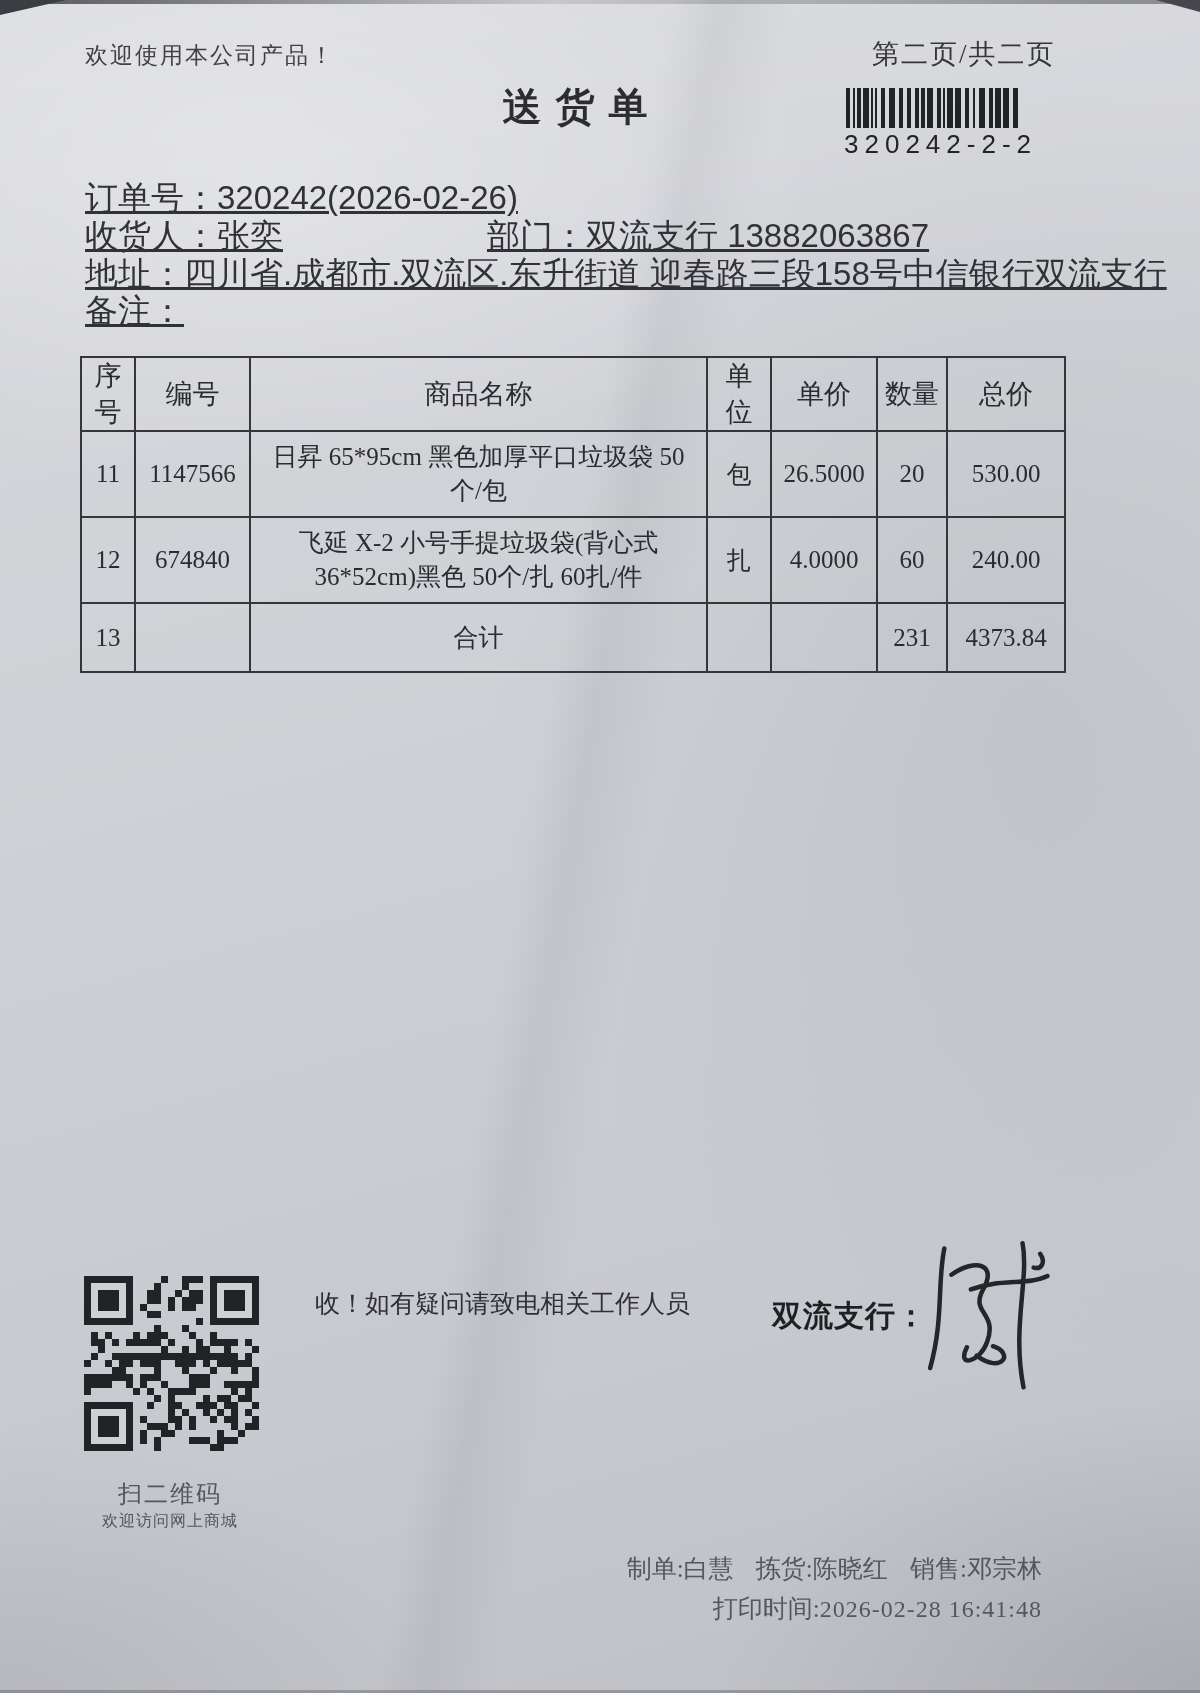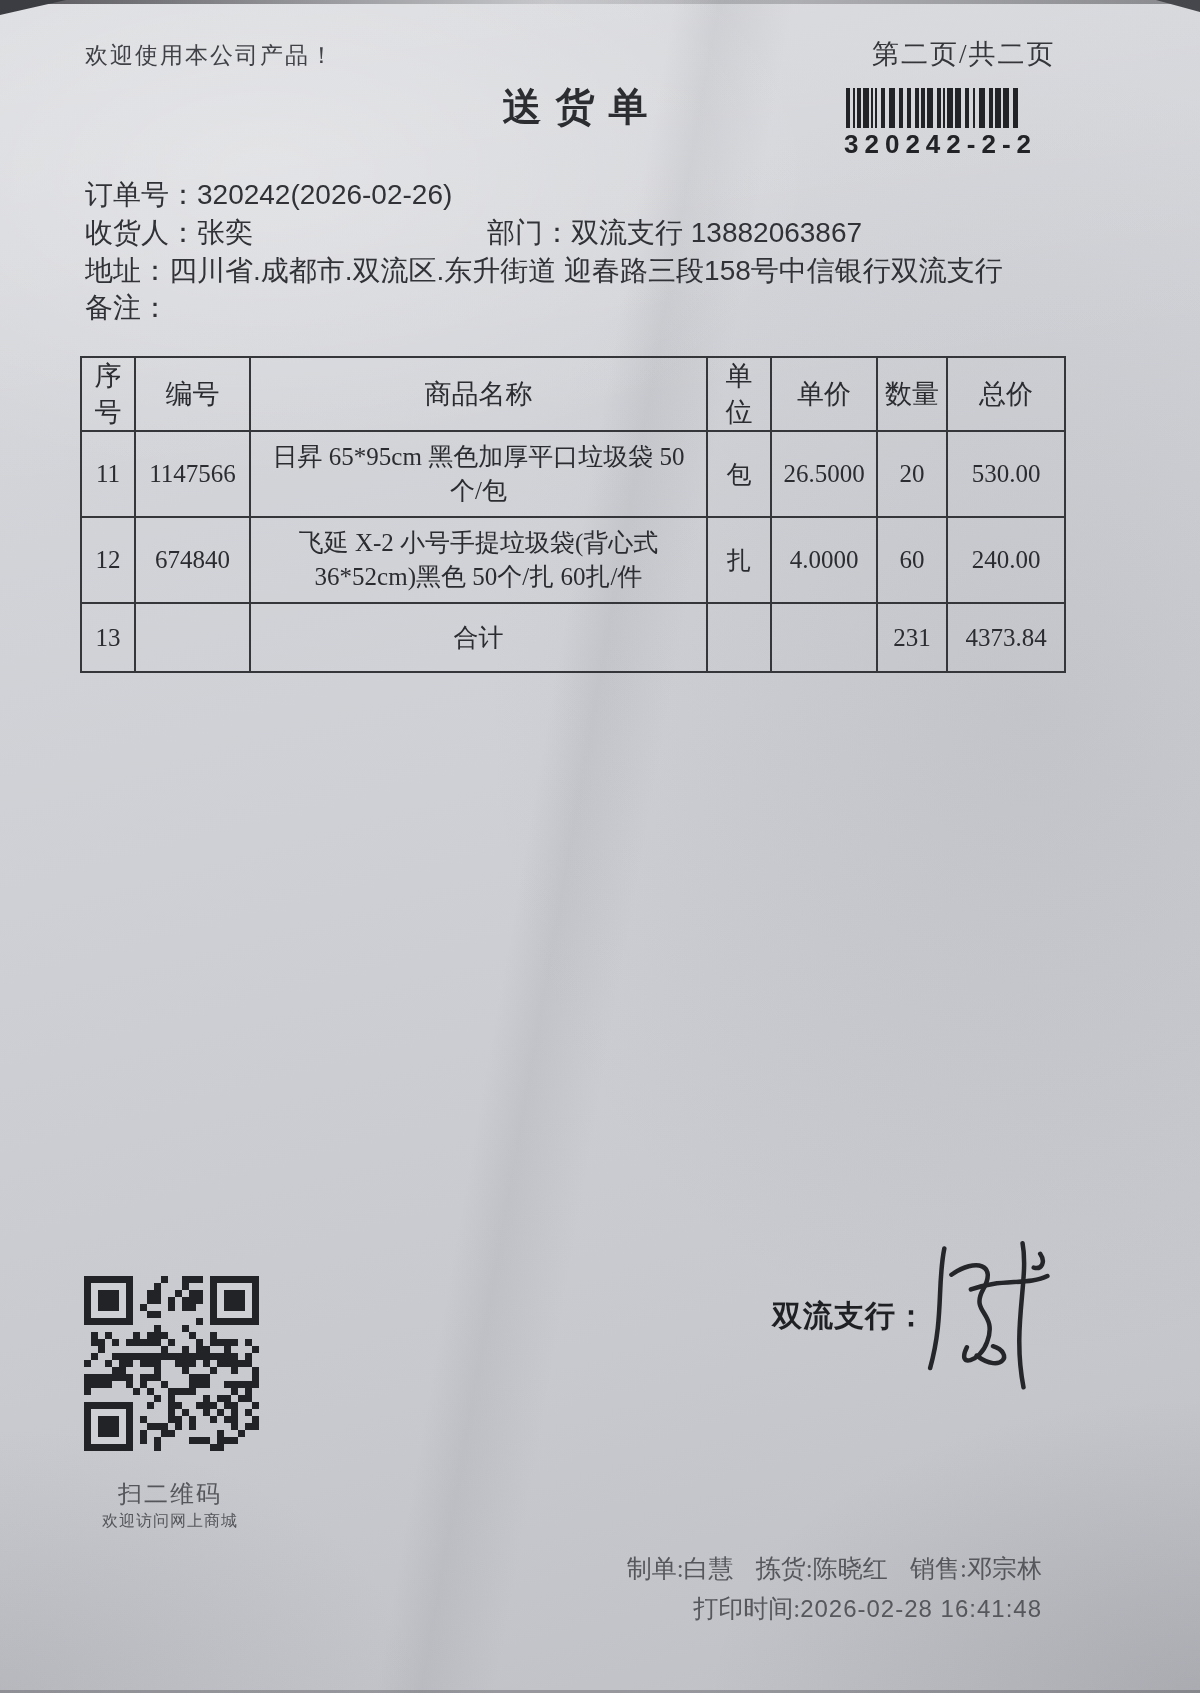--- a/index.html
+++ b/index.html
@@ -21,34 +21,34 @@
   }
   .edge-top{position:absolute;top:0;left:0;width:100%;height:4px;
     background:linear-gradient(90deg, rgba(38,38,43,.75), rgba(38,38,43,.12) 46%, rgba(38,38,43,.45) 100%);}
   .edge-bottom{position:absolute;bottom:0;left:0;width:100%;height:3px;background:rgba(38,38,43,.28);}
   .corner-tl{position:absolute;top:0;left:0;width:66px;height:15px;background:#3c3d43;
     clip-path:polygon(0 0,100% 0,0 100%);}
   .corner-tr{position:absolute;top:0;right:0;width:44px;height:12px;background:#46474d;
     clip-path:polygon(0 0,100% 0,100% 100%);}
 
   .serif{font-family:"Liberation Serif","DejaVu Serif",serif;}
-  .mono{font-family:Liberation Sans, sans-serif;text-align:right;}
+  .mono{font-family:Liberation Serif, serif;text-align:right;}
 
   .welcome{position:absolute;left:85px;top:40px;font-size:23px;color:#404147;letter-spacing:2px;}
   .page-indicator{position:absolute;left:872px;top:36px;font-size:27px;color:#35363b;letter-spacing:2px;}
   .doc-title{position:absolute;left:582px;top:80px;transform:translateX(-50%);
     font-size:39px;font-weight:700;letter-spacing:14px;color:#2c2d31;white-space:nowrap;}
 
   .barcode{position:absolute;left:846px;top:88px;width:194px;height:40px;display:flex;align-items:stretch;}
   .barcode span{background:#222327;height:100%;flex:none;}
   .barcode i{flex:none;height:100%;}
-  .barcode-num{position:absolute;left:844px;top:129px;width:200px;font-size:26px;font-weight:700;
+  .barcode-num{position:absolute;left:844px;top:129px;width:200px;font-size:26px;font-weight:400;
     color:#222327;letter-spacing:6px;white-space:nowrap;}
 
-  .info{position:absolute;font-size:28px;color:#313238;white-space:nowrap;}
+  .info{position:absolute;font-size:33px;color:#313238;white-space:nowrap;text-decoration:underline;}
   .i-r1l{left:85px;top:176px;}  .i-r1r{left:487px;top:176px;}
   .i-r2l{left:85px;top:214px;}  .i-r2r{left:487px;top:214px;}
   .i-r3{left:85px;top:252px;}   .i-r4{left:85px;top:289px;}
 
   table.items{position:absolute;left:80px;top:356px;width:984px;border-collapse:collapse;
     table-layout:fixed;font-family:"Liberation Serif","DejaVu Serif",serif;color:#2b2c31;}
   table.items th,table.items td{border:2px solid #35363a;padding:0 6px;overflow:hidden;}
   table.items th{font-size:27px;font-weight:400;height:60px;text-align:center;}
   table.items td{font-size:25px;text-align:center;}
   table.items tbody tr:nth-child(1) td{height:84px;}
@@ -396,20 +396,21 @@
       <rect x="133" y="7" width="35" height="35" fill="#cfd0d5"></rect>
       <rect x="140" y="14" width="21" height="21" fill="#222327"></rect>
       <rect x="0" y="126" width="49" height="49" fill="#222327"></rect>
       <rect x="7" y="133" width="35" height="35" fill="#cfd0d5"></rect>
       <rect x="14" y="140" width="21" height="21" fill="#222327"></rect>
     </svg>
   <div class="qr-cap1 serif">扫二维码</div>
   <div class="qr-cap2 serif">欢迎访问网上商城</div>
 
   <div class="sign-note">
+    <div>收！如有疑问请致电相关工作人员</div>
   </div>
 
   <div class="sign-label">双流支行：</div>
 
   <svg class="signature" width="150" height="155" viewBox="0 0 150 155" xmlns="http://www.w3.org/2000/svg">
     <g fill="none" stroke="#17181d" stroke-width="4.5" stroke-linecap="round" opacity="0.92">
       <path d="M30,12 C24,48 32,82 20,132"></path>
       <path d="M38,38 C62,20 84,26 70,52 C58,76 86,74 76,104 C70,124 46,132 56,110"></path>
       <path d="M108,4 C116,40 100,88 114,148"></path>
       <path d="M58,52 C86,40 116,46 134,36"></path>

